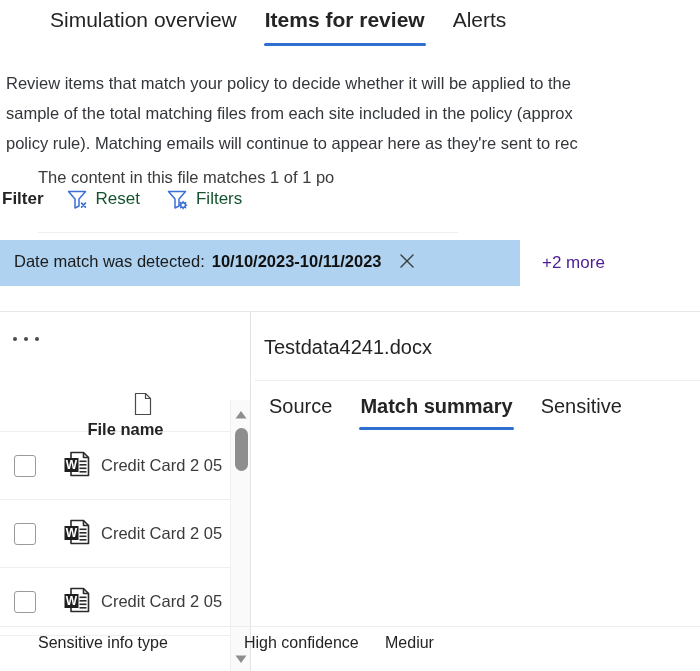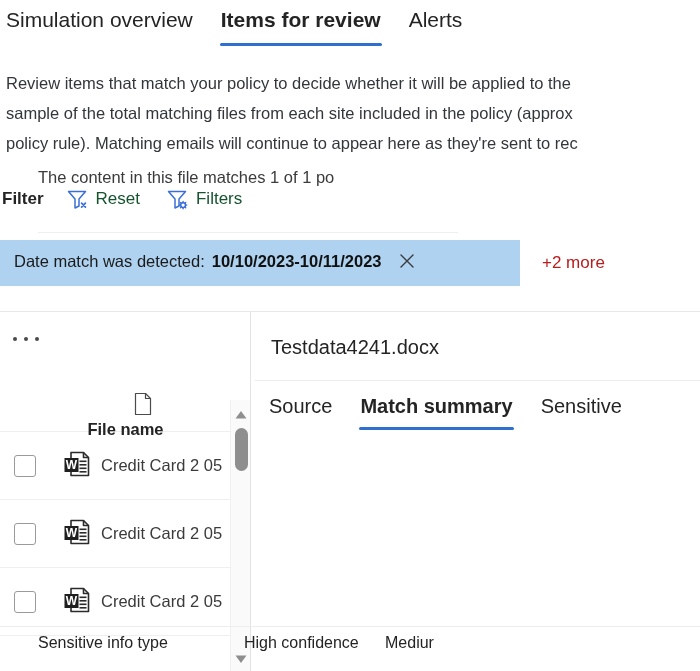--- a/index.html
+++ b/index.html
@@ -22,20 +22,21 @@
 
   
   .toptabs {
     position: absolute;
     left: 0; top: 0;
     width: 700px; height: 50px;
     display: flex;
     align-items: flex-start;
     padding-top: 6px;
     box-sizing: border-box;
+    padding-left: 44px;
   }
   .toptab {
     position: relative;
     font-size: 21px;
     line-height: 28px;
     color: #242424;
     padding: 0 14px;
     white-space: nowrap;
     cursor: pointer;
   }
@@ -127,21 +128,21 @@
     margin-left: 14px;
     width: 22px; height: 22px;
     display: flex;
     align-items: center;
     justify-content: center;
     cursor: pointer;
   }
   .more-link {
     margin-left: 22px;
     font-size: 17px;
-    color: #b91c1c;
+    color: #4c1d95;
     cursor: pointer;
     white-space: nowrap;
   }
 
   
   .hdivider {
     position: absolute;
     left: 0; top: 311px;
     width: 700px; height: 1px;
     background: #e8e8e8;
@@ -258,21 +259,20 @@
     width: 449px; height: 359px;
     background: #ffffff;
     overflow: hidden;
   }
   .doc-title {
     position: absolute;
     left: 13px; top: 24px;
     font-size: 20px;
     color: #242424;
     white-space: nowrap;
-    margin-left: 7px;
   }
   .pane-rule {
     position: absolute;
     left: 4px; top: 68px;
     width: 445px; height: 1px;
     background: #ededed;
   }
   .subtabs {
     position: absolute;
     left: 4px; top: 80px;

